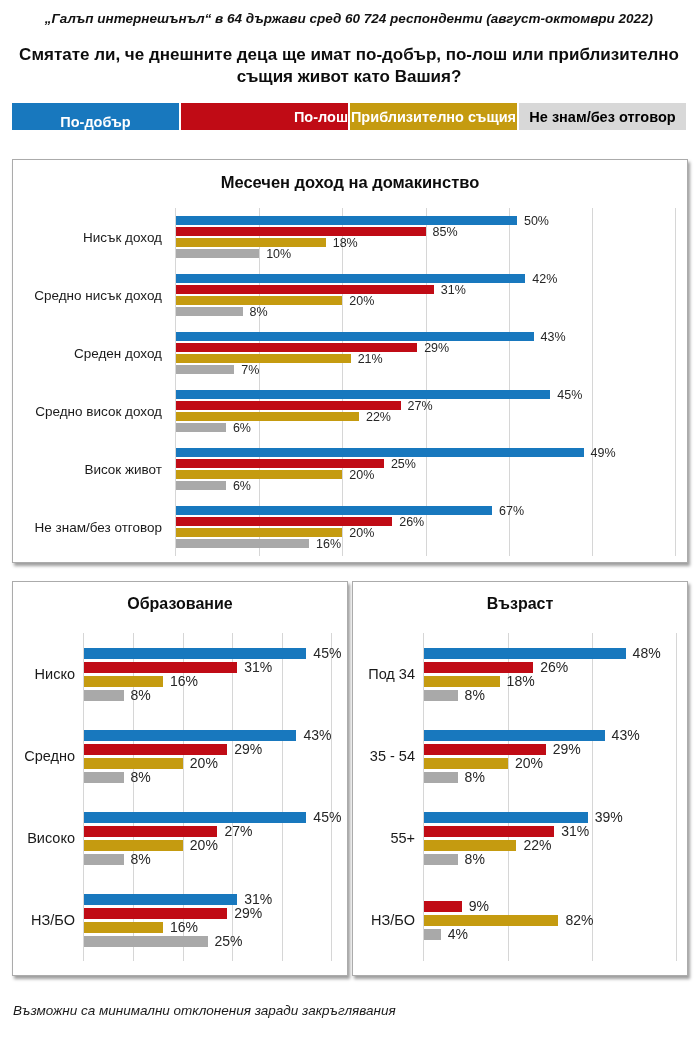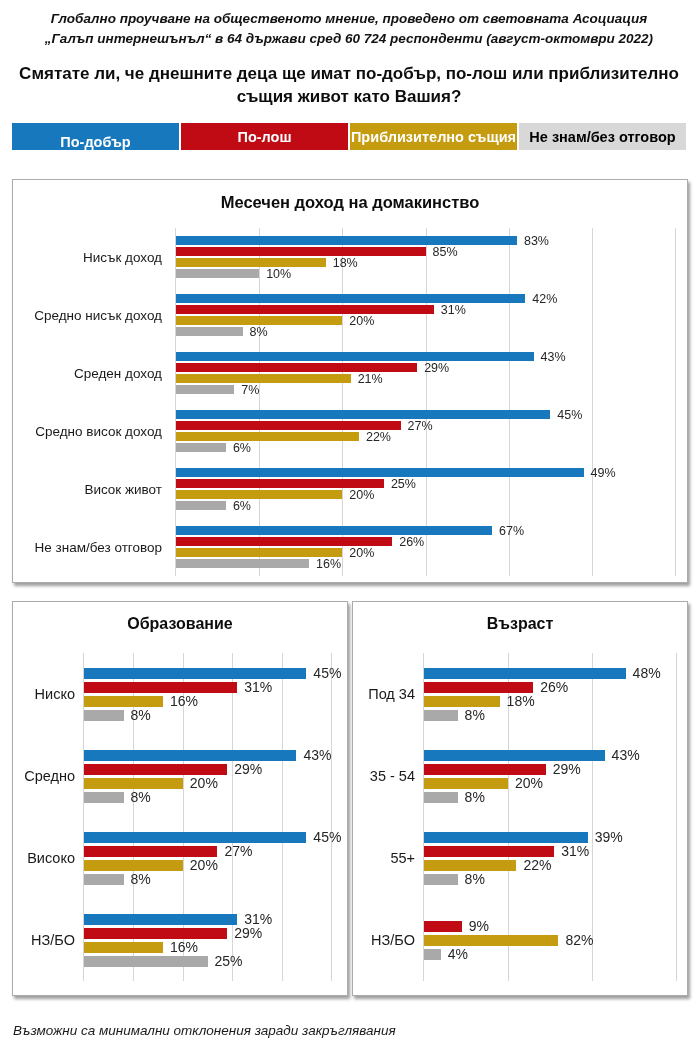--- a/index.html
+++ b/index.html
@@ -42,31 +42,30 @@
   .small .bar { height:11px; }
   .val { margin-left:7px; color:#262626; white-space:nowrap; }
   .big .val { font-size:12.5px; }
   .small .val { font-size:14px; }
   .footer { margin:27px 0 0 13px; font-style:italic; font-size:13.5px; color:#1a1a1a; }
 </style>
 </head>
 <body>
 
 <div class="header">
-  <div>Глобално проучване на общественото мнение, проведено от световната Асоциация</div>
   <div>„Галъп интернешънъл“ в 64 държави сред 60 724 респонденти (август-октомври 2022)</div>
 </div>
 
 <div class="question">Смятате ли, че днешните деца ще имат по-добър, по-лош или приблизително същия живот като Вашия?</div>
 
 <div class="legend" id="legend">
     <div class="legend-item" style="background: rgb(24, 120, 190); color: rgb(255, 255, 255); align-items: flex-end;">
       <span>По-добър</span>
     </div>
-    <div class="legend-item" style="background: rgb(192, 11, 21); color: rgb(255, 255, 255);">
+    <div class="legend-item" style="background: rgb(192, 11, 21); color: rgb(255, 255, 255); justify-content: flex-end;">
       <span>По-лош</span>
     </div>
     <div class="legend-item" style="background: rgb(197, 155, 16); color: rgb(255, 255, 255);">
       <span>Приблизително същия</span>
     </div>
     <div class="legend-item" style="background: rgb(216, 216, 216); color: rgb(0, 0, 0);">
       <span>Не знам/без отговор</span>
     </div>
   </div>
 
@@ -76,21 +75,21 @@
       <div class="gridline" style="left: 16.6667%;"></div>
       <div class="gridline" style="left: 33.3333%;"></div>
       <div class="gridline" style="left: 50%;"></div>
       <div class="gridline" style="left: 66.6667%;"></div>
       <div class="gridline" style="left: 83.3333%;"></div>
       <div class="gridline" style="left: 100%;"></div>
       <div class="group">
         <div class="cat">Нисък доход</div>
         <div class="bar-row">
           <div class="bar" style="width: 68.3333%; background: rgb(24, 120, 190);"></div>
-          <span class="val">83%</span>
+          <span class="val">50%</span>
         </div>
         <div class="bar-row">
           <div class="bar" style="width: 50%; background: rgb(192, 11, 21);"></div>
           <span class="val">85%</span>
         </div>
         <div class="bar-row">
           <div class="bar" style="width: 30%; background: rgb(197, 155, 16);"></div>
           <span class="val">18%</span>
         </div>
         <div class="bar-row">

